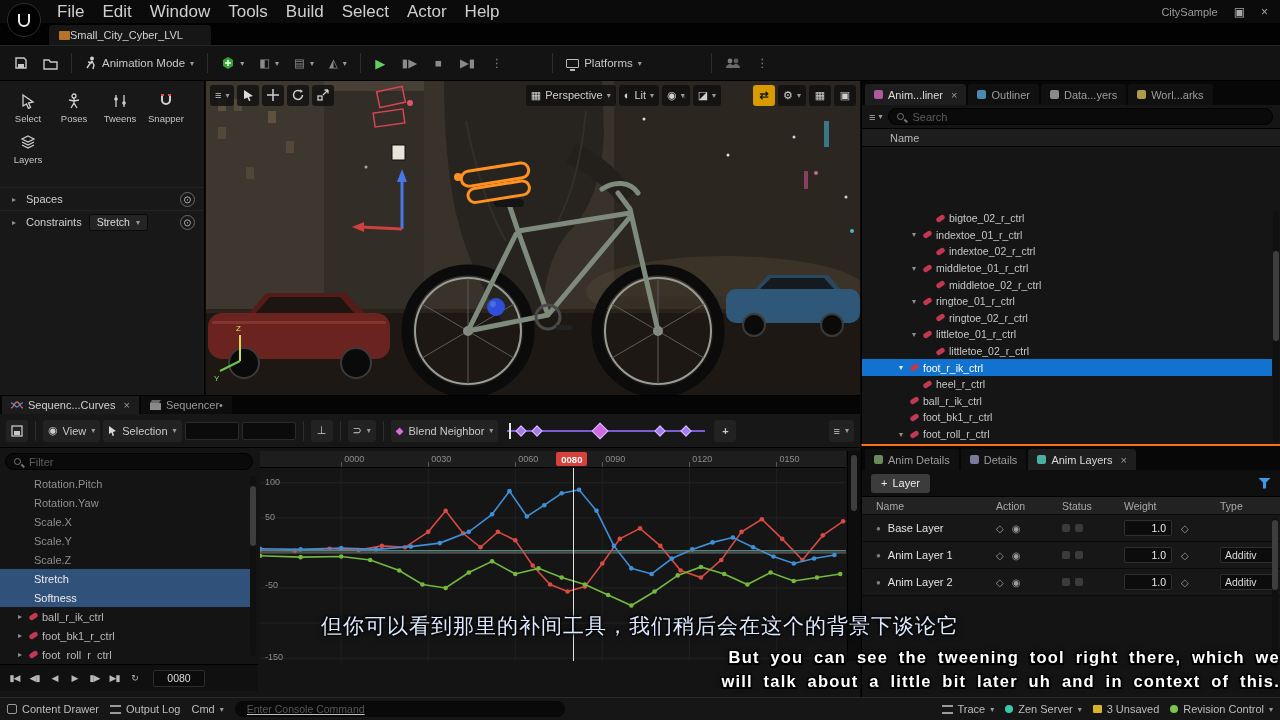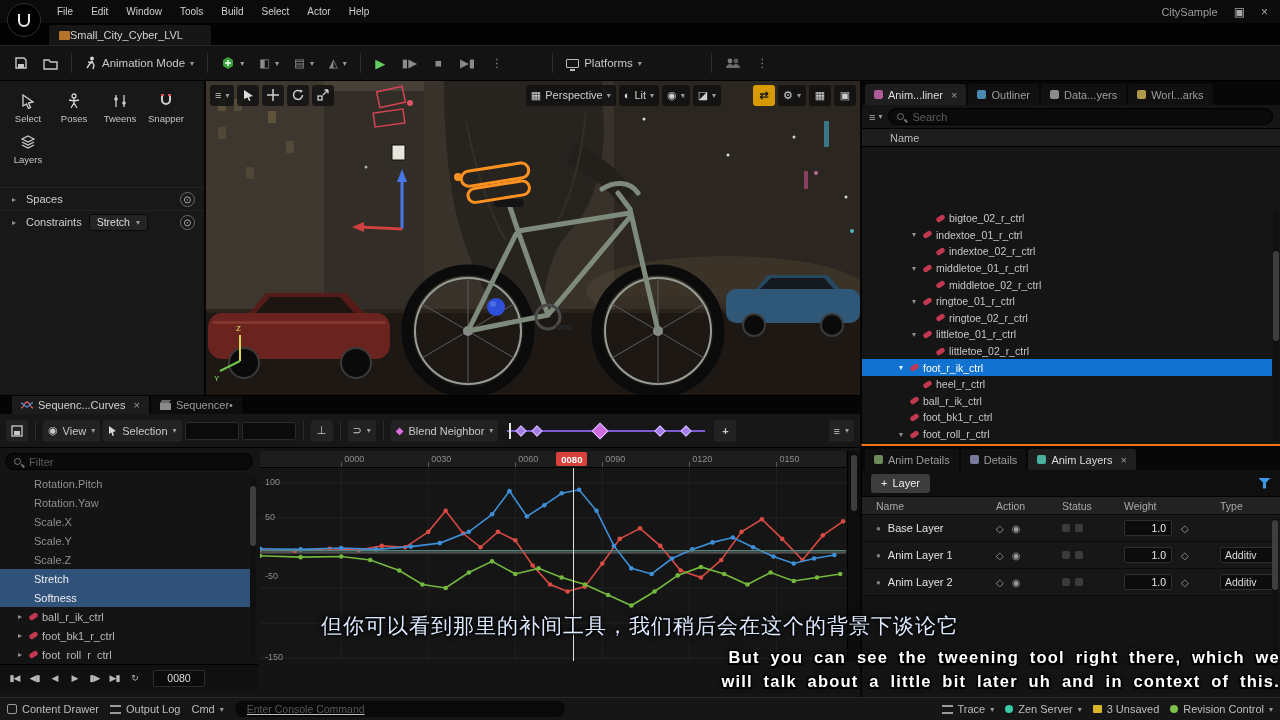--- a/index.html
+++ b/index.html
@@ -5,21 +5,21 @@
   html,body{margin:0;padding:0;background:#000;}
   *{box-sizing:border-box;}
   .app{position:relative;width:1280px;height:720px;background:#0a0a0a;overflow:hidden;
        font-family:"Liberation Sans",sans-serif;font-size:11px;color:#c0c0c0;}
 
   
   .logo{position:absolute;top:3px;left:7px;width:34px;height:34px;border-radius:50%;
         background:#000;border:1px solid #2d2d2d;z-index:30;display:flex;align-items:center;justify-content:center;}
   .menubar{position:absolute;top:0;left:0;width:100%;height:23px;background:#0b0b0b;
            display:flex;align-items:center;padding-left:48px;}
-  .menu-item{padding:0 9px;font-size:10px;color:#cfcfcf;cursor:default;}
+  .menu-item{padding:0 9px;font-size:17px;color:#cfcfcf;cursor:default;}
   .win-right{margin-left:auto;display:flex;align-items:center;gap:16px;padding-right:12px;color:#9c9c9c;}
   .win-ic{font-size:12px;color:#a8a8a8;}
   .tabbar{position:absolute;top:23px;left:0;width:100%;height:22px;background:#020202;
           display:flex;align-items:flex-end;padding-left:48px;}
   .level-tab{display:flex;align-items:center;background:#161616;height:21px;
              padding:0 28px 0 10px;color:#d2d2d2;border-radius:4px 4px 0 0;border:1px solid #000;border-bottom:none;}
   .lvl-ic{width:11px;height:9px;background:#b5742a;border-radius:1px;}
   .toolbar{position:absolute;top:45px;left:0;width:100%;height:36px;background:#131313;
            border-top:1px solid #262626;border-bottom:1px solid #000;
            display:flex;align-items:center;padding:0 8px;gap:3px;}
@@ -95,21 +95,21 @@
   .lr-ic{color:#9a9a9a;font-size:10px;margin-right:8px;}
   .st-ic{display:inline-block;width:8px;height:8px;background:#454545;border-radius:2px;margin-right:5px;opacity:.8;}
   .wbox{width:48px;height:16px;background:#0c0c0c;border:1px solid #2f2f2f;border-radius:2px;
         color:#eaeaea;display:flex;align-items:center;justify-content:flex-end;padding:0 5px;font-size:10.5px;}
   .lr-weight{display:flex;align-items:center;gap:9px;}
   .tbox{width:54px;height:16px;background:#0c0c0c;border:1px solid #2f2f2f;border-radius:2px;
         color:#dadada;display:flex;align-items:center;padding:0 4px;font-size:10.5px;overflow:hidden;}
 
   
   .sequencer{position:absolute;top:395px;left:0;width:860px;height:302px;background:#141414;border-top:1px solid #000;}
-  .seq-tabs{height:18px;background:#050505;display:flex;align-items:flex-end;gap:2px;padding-left:12px;}
+  .seq-tabs{height:18px;background:#050505;display:flex;align-items:flex-end;gap:2px;padding-left:2px;}
   .seq-tab{height:18px;display:flex;align-items:center;gap:5px;padding:0 9px;background:#1c1c1c;color:#d0d0d0;font-size:11px;}
   .seq-tab.inactive{background:#0d0d0d;color:#9a9a9a;}
   .seq-toolbar{height:34px;background:#171717;border-bottom:1px solid #000;display:flex;align-items:center;gap:3px;padding:0 6px;}
   .sq-btn{height:22px;min-width:22px;display:flex;align-items:center;justify-content:center;gap:5px;
           color:#c9c9c9;border-radius:3px;padding:0 5px;font-size:11px;background:#222;}
   .mini-input{width:54px;height:18px;background:#0b0b0b;border:1px solid #2a2a2a;border-radius:2px;}
   .pinkd{color:#d86ee0;font-size:10px;}
   .keystrip{position:relative;width:198px;height:20px;margin:0 6px;}
   .keystrip .kline{position:absolute;top:9px;left:0;right:0;height:2px;background:#7c5bd0;}
   .kdiam{position:absolute;top:6px;width:8px;height:8px;background:#a47de8;border:1px solid #d6bcff;transform:rotate(45deg);}
@@ -913,21 +913,21 @@
             <circle cx="464.1584158415842" cy="105.97454545454545" r="2.3" fill="#74b83e"></circle>
             <circle cx="487.36633663366337" cy="116.50181818181818" r="2.3" fill="#74b83e"></circle>
             <circle cx="510.5742574257426" cy="104.5709090909091" r="2.3" fill="#74b83e"></circle>
             <circle cx="533.7821782178218" cy="112.99272727272727" r="2.3" fill="#74b83e"></circle>
             <circle cx="556.990099009901" cy="109.48363636363636" r="2.3" fill="#74b83e"></circle>
             <circle cx="580.1980198019802" cy="105.97454545454545" r="2.3" fill="#74b83e"></circle>
             <polyline points="0,82.81454545454545 586,82.81454545454545" fill="none" stroke="#59837c" stroke-width="1.6"></polyline>
           </svg>
       <span class="ylab" style="top: 8.73818px;">100</span>
           <span class="ylab" style="top: 43.8291px;">50</span>
-          <span class="ylab" style="top: 103px;">-50</span>
+          <span class="ylab" style="top: 112px;">-50</span>
           <span class="ylab" style="top: 184.193px;">-150</span>
           <div class="playhead-line" style="left: 313.307px;"></div>
         </div>
       <div class="ph-tag" style="left: 296.307px;">0080</div>
     </div>
     <div class="graph-scroll">
       <div class="vthumb" style="top:4px;height:56px;left:3px"></div>
     </div>
   </div>
 

